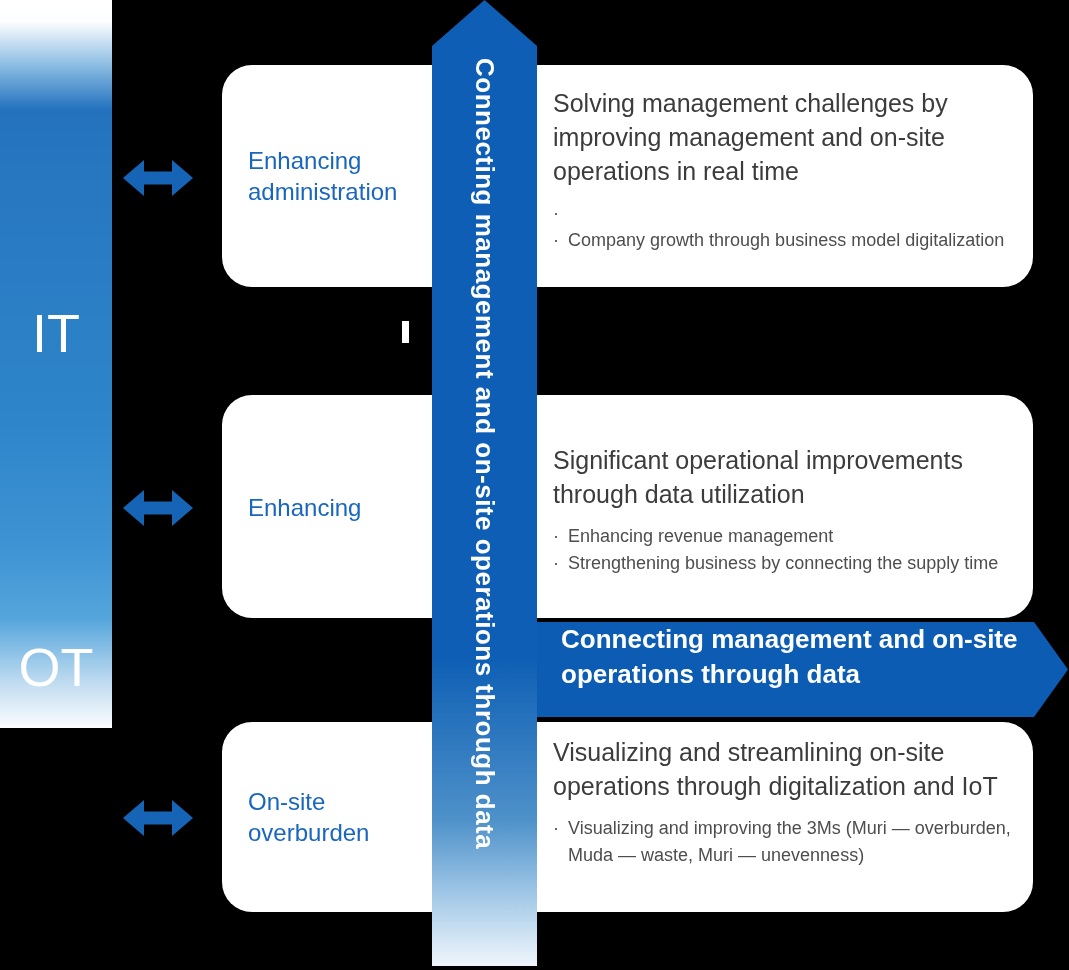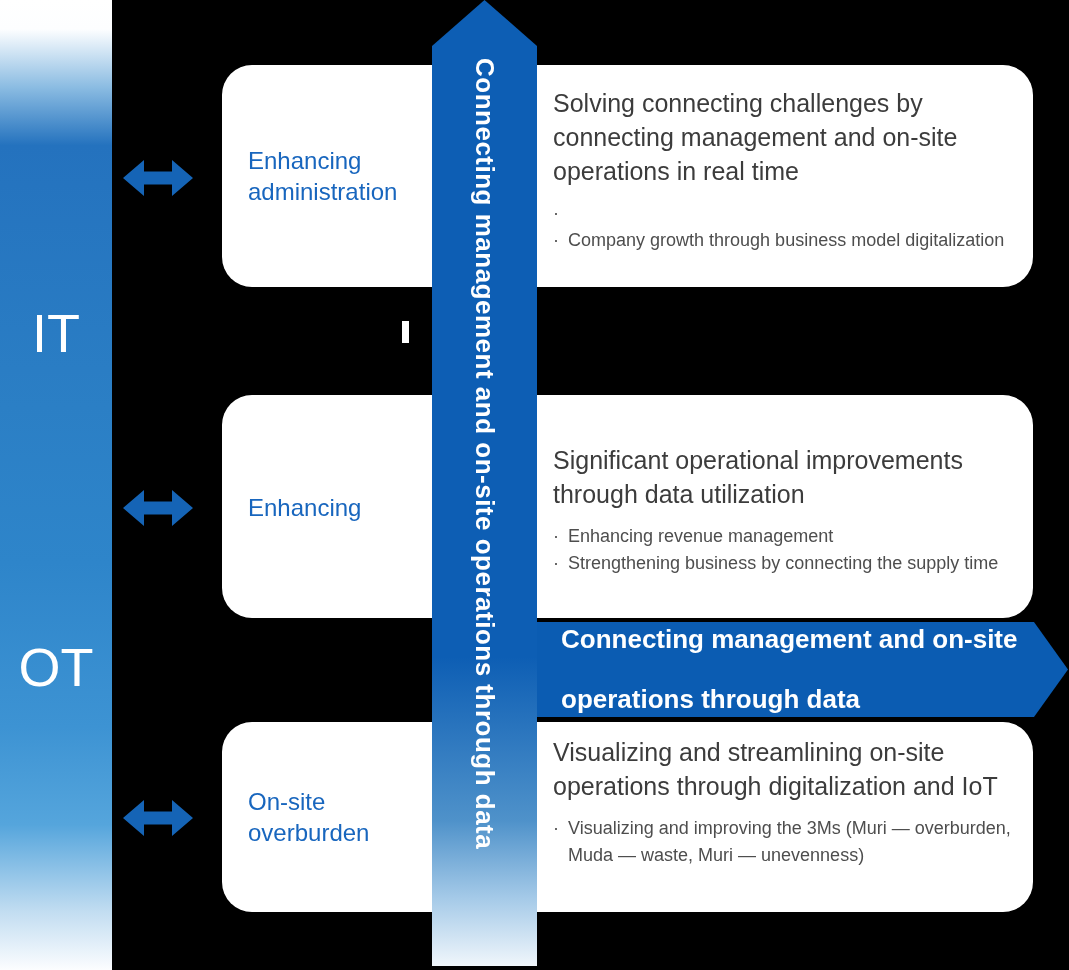--- a/index.html
+++ b/index.html
@@ -14,21 +14,21 @@
   *{box-sizing:border-box;}
   html,body{margin:0;padding:0;}
   body{
     width:1069px;height:970px;background:var(--background);
     font-family:"Liberation Sans","DejaVu Sans",sans-serif;
   }
   .stage{position:relative;width:1069px;height:970px;background:var(--background);overflow:hidden;}
 
   
   .leftbar{
-    position:absolute;left:0;top:0;width:112px;height:970px;
+    position:absolute;left:0;top:0;width:112px;height:728px;
     background:linear-gradient(180deg,
       #ffffff 0%, #fdfeff 3%, #8bbce2 9%, #2472be 15%,
       #2b7fc5 42%, #2e85ca 58%, #3d93d3 75%, #55a5dc 85%,
       #c2ddf1 94%, #fcfdff 100%);
   }
   .side-label{
     position:absolute;left:0;width:112px;text-align:center;
     color:#ffffff;font-size:54px;line-height:1;font-weight:400;
   }
   .side-label.it{top:306px;}
@@ -79,38 +79,38 @@
   .v-arrow-text{
     writing-mode:vertical-rl;text-orientation:mixed;
     margin-top:58px;color:#ffffff;font-weight:bold;font-size:26px;letter-spacing:0.5px;
   }
 
   
   .banner{
     position:absolute;left:537px;top:622px;width:531px;height:95px;
     background:var(--banner-blue);
     clip-path:polygon(0 0,calc(100% - 34px) 0,100% 50%,calc(100% - 34px) 100%,0 100%);
-    display:flex;flex-direction:column;justify-content:space-between;
+    display:flex;flex-direction:column;justify-content:flex-start;
     padding-left:24px;color:#ffffff;font-size:26px;font-weight:bold;line-height:35px;
   }
 </style>
 </head>
 <body>
 
 <div class="stage">
 
   <div class="leftbar">
     <div class="side-label it">IT</div>
     <div class="side-label ot">OT</div>
   </div>
 
   <div class="card card1">
     <div class="card-label">Enhancing administration</div>
     <div class="card-content">
-      <p class="card-heading">Solving connecting challenges by connecting management and on-site operations in real time</p>
+      <p class="card-heading">Solving management challenges by improving management and on-site operations in real time</p>
       <div class="bullet-list">
         <div class="bullet">
           <span class="dot">·</span>
         </div>
         <div class="bullet">
           <span class="dot">·</span>
           <span>Company growth through business model digitalization</span>
         </div>
       </div>
     </div>

